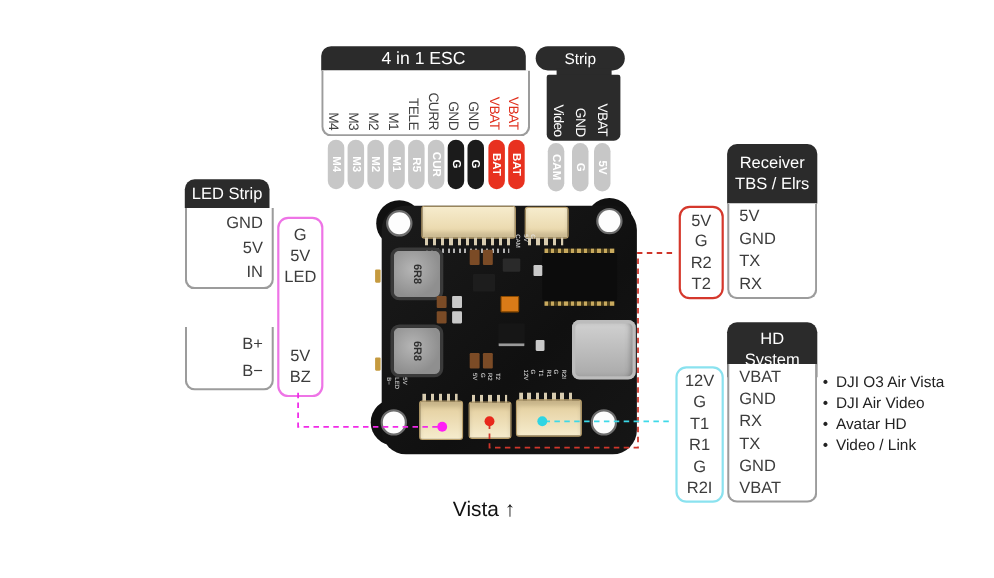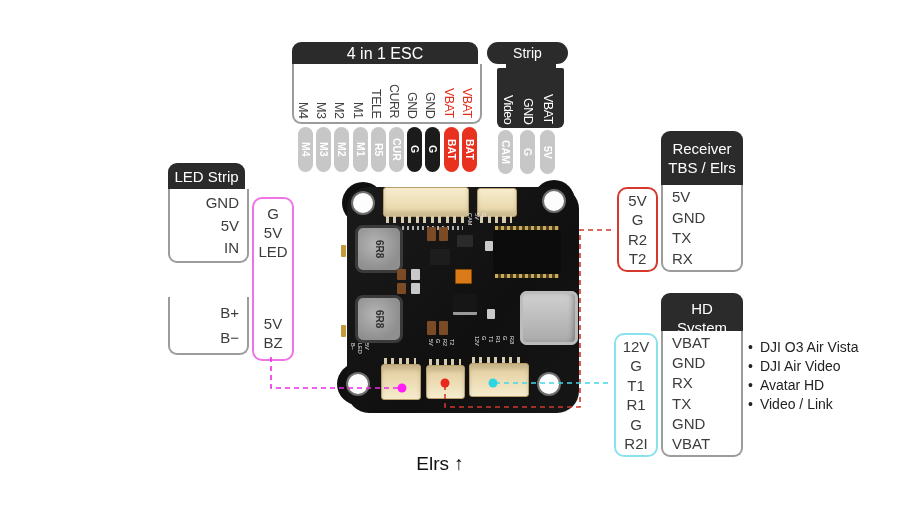--- a/index.html
+++ b/index.html
@@ -318,14 +318,14 @@
 
   <svg id="wires" width="904" height="525" viewBox="0 0 904 525">
     <polyline points="271,357 271,388 400,388" fill="none" stroke="#f02ae8" stroke-width="1.6" stroke-dasharray="5,4"></polyline>
     <circle cx="402" cy="388" r="4.5" fill="#ff1ef5"></circle>
     <polyline points="445,385 445,407 580,407 580,230 615,230" fill="none" stroke="#cf362b" stroke-width="1.6" stroke-dasharray="5,4"></polyline>
     <circle cx="445" cy="383" r="4.5" fill="#e8281c"></circle>
     <polyline points="495,383 612,383" fill="none" stroke="#3fd9e8" stroke-width="1.6" stroke-dasharray="5,4"></polyline>
     <circle cx="493" cy="383" r="4.5" fill="#2fd5e3"></circle>
   </svg>
 
-  <div id="back-label">Elrs ↑</div>
+  <div id="back-label">Vista ↑</div>
 </div>
 
 </body></html>

